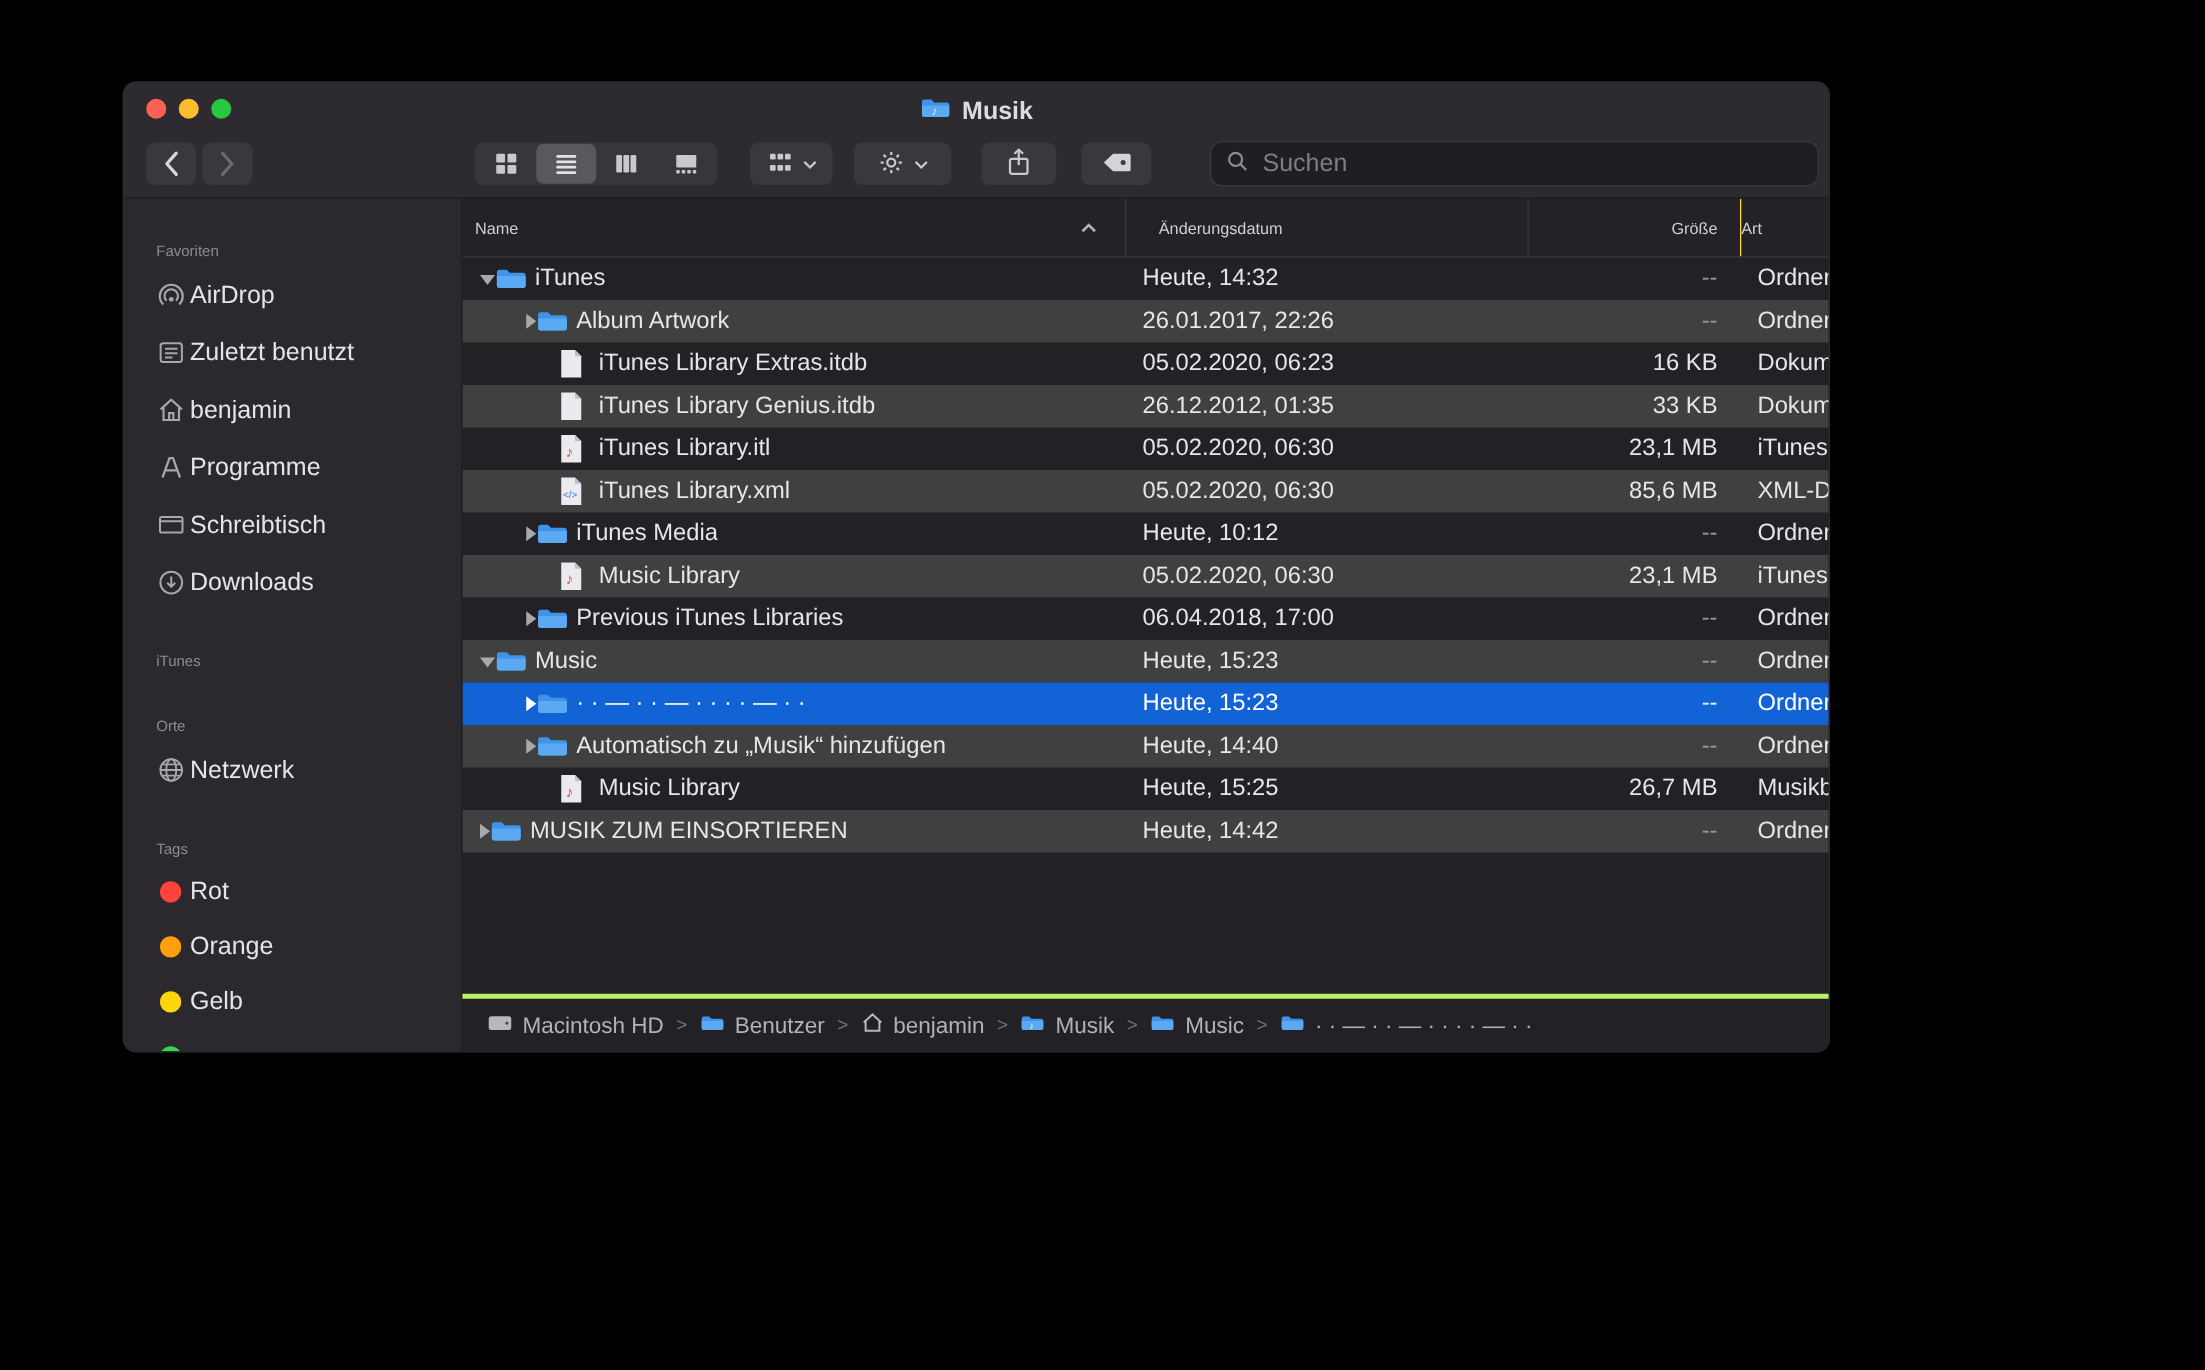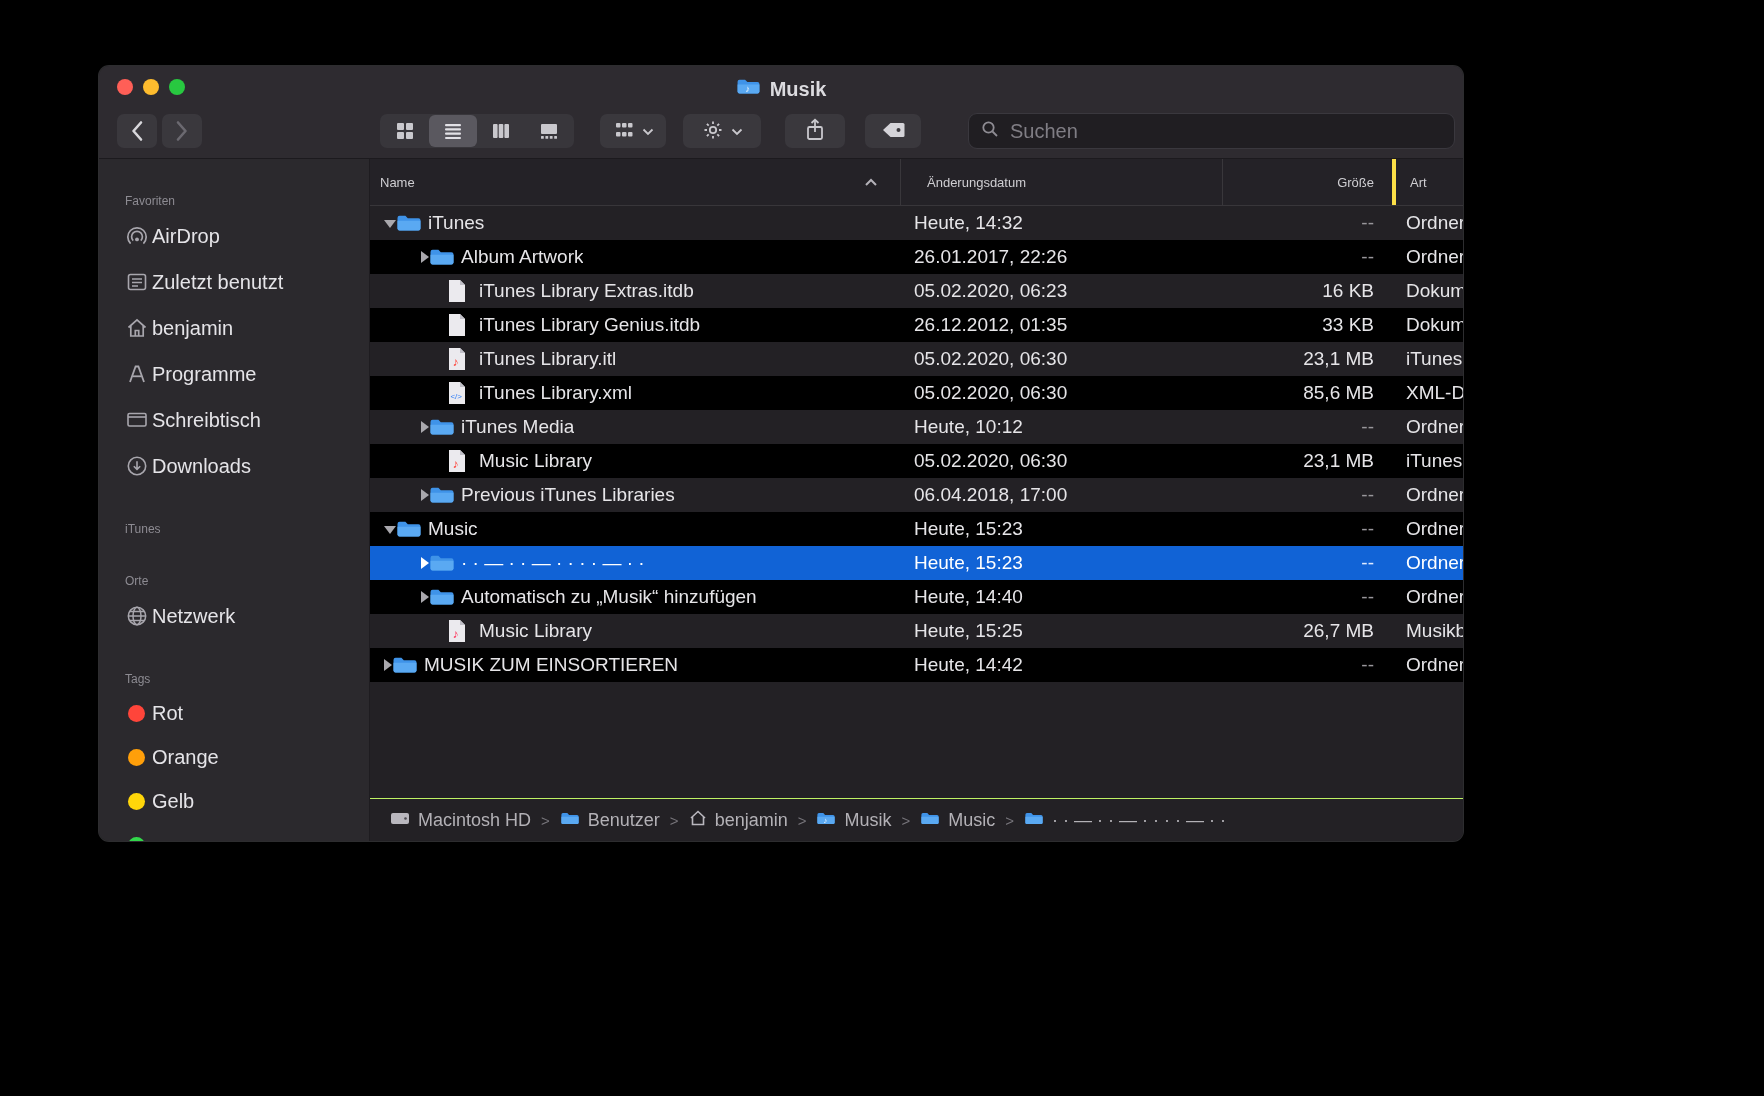--- a/index.html
+++ b/index.html
@@ -39,39 +39,39 @@
   .sb-icon{width:27px;display:flex;justify-content:center;align-items:center;flex:none;}
   .tag-dot{width:17px;height:17px;border-radius:50%;display:inline-block;}
   
   .main{flex:1;min-width:0;display:flex;flex-direction:column;background:#232125;}
   .list-header{height:46px;flex:none;display:flex;align-items:stretch;background:#242227;border-bottom:1px solid #38363a;
                color:#cfced2;font-size:13px;justify-content:flex-end;}
   .hc{display:flex;align-items:center;box-sizing:border-box;}
   .hc1{width:530px;justify-content:space-between;padding:0 22px 0 10px;}
   .hc2{width:322px;border-left:1px solid #39373b;padding-left:26px;}
   .hc3{width:170px;border-left:1px solid #39373b;justify-content:flex-end;padding-right:18px;}
-  .hc4{flex:1;border-left:4px solid #fde047;padding-left:14px;}
+  .hc4{flex:1;border-left:1px solid #fde047;}
   .rows{flex:1;overflow:hidden;}
   .row{height:34px;display:flex;align-items:center;font-size:19px;color:#e6e5e8;}
-  .row.alt{background:#000000;}
+  .row.alt{background:#404040;}
   .row.sel{background:#1163d6;color:#fff;}
   .c-name{width:530px;box-sizing:border-box;display:flex;align-items:center;overflow:hidden;white-space:nowrap;flex:none;}
   .tri{width:26px;flex:none;display:flex;align-items:center;justify-content:center;}
   .tri-down{width:0;height:0;border-left:6px solid transparent;border-right:6px solid transparent;border-top:8px solid #a9a8ad;margin-top:2px;}
   .tri-right{width:0;height:0;border-top:6px solid transparent;border-bottom:6px solid transparent;border-left:8px solid #a9a8ad;}
   .row.sel .tri-right{border-left-color:#ffffff;}
   .icon{width:32px;flex:none;display:flex;align-items:center;}
   .lbl{overflow:hidden;text-overflow:clip;}
   .c-date{width:322px;box-sizing:border-box;padding-left:14px;white-space:nowrap;flex:none;}
   .c-size{width:170px;box-sizing:border-box;padding-right:18px;text-align:right;flex:none;}
   .c-kind{flex:1;min-width:0;box-sizing:border-box;padding-left:14px;overflow:hidden;white-space:nowrap;}
   .dim{color:#98969b;}
   .row.sel .dim{color:#dfeaff;}
   
-  .pathbar{height:42px;flex:none;border-top:1px solid #bef264;background:#232125;display:flex;align-items:center;
+  .pathbar{height:42px;flex:none;border-top:4px solid #bef264;background:#232125;display:flex;align-items:center;
            padding-left:20px;gap:9px;font-size:18px;color:#b3b1b6;white-space:nowrap;overflow:hidden;}
   .pb-item{display:flex;align-items:center;gap:8px;}
   .pb-sep{color:#77757b;font-size:15px;padding:0 1px;}
 </style>
 </head>
 <body>
 
 <div class="window">
   <header class="titlebar">
     <div class="traffic">

